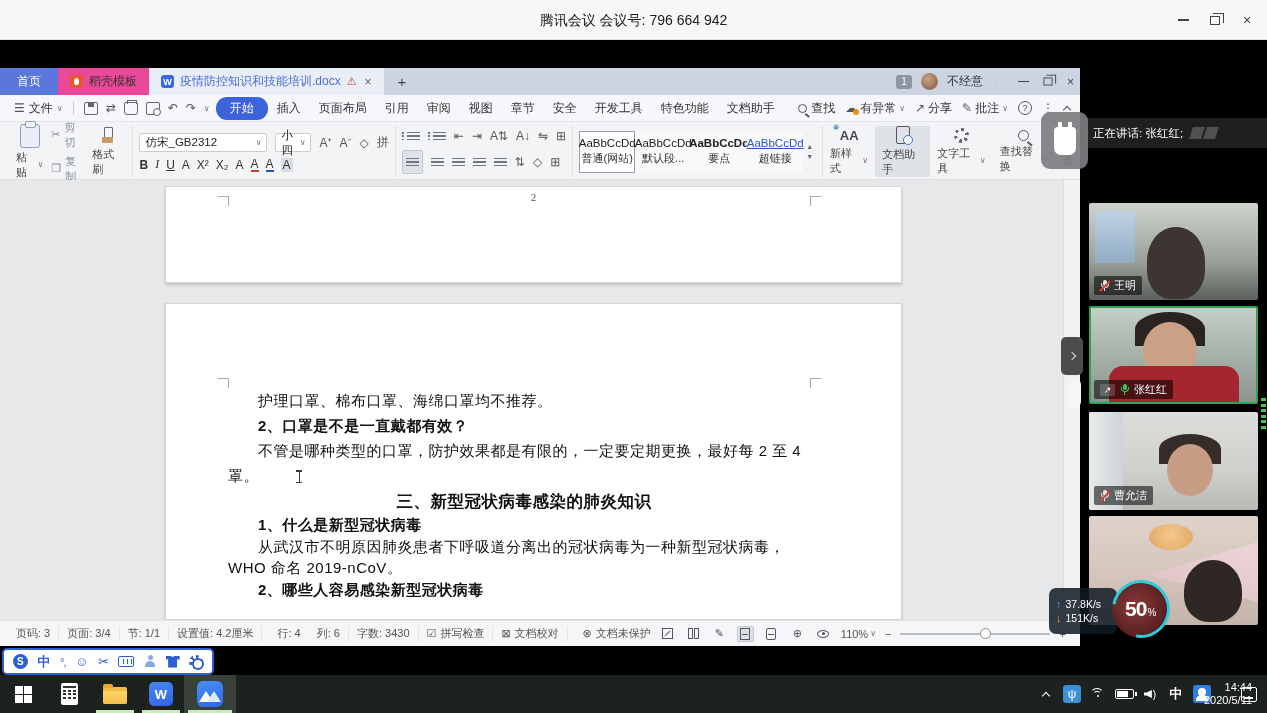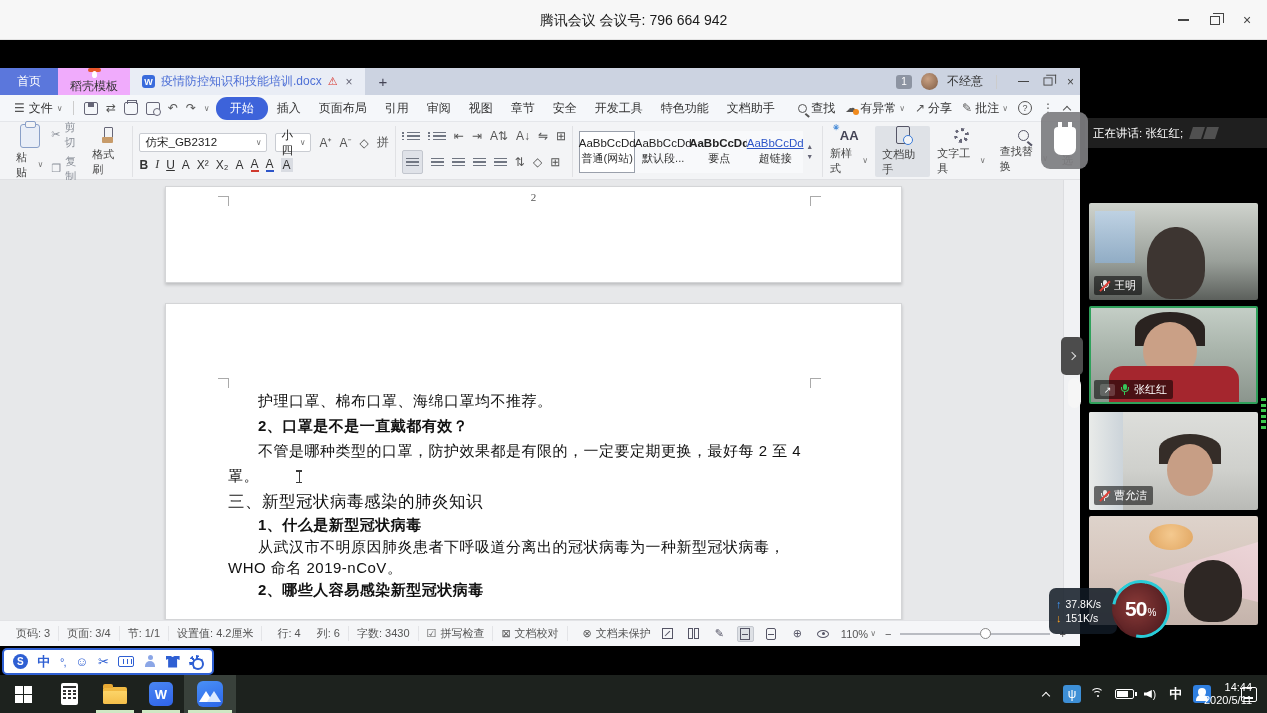--- a/index.html
+++ b/index.html
@@ -15,21 +15,21 @@
   .box-max{width:10px;height:9px;border:1.3px solid #444;position:relative;}
   .box-max:before{content:"";position:absolute;left:2px;top:-4px;width:10px;height:9px;border:1.3px solid #444;border-bottom:none;border-left:none;}
 
   .stage{position:absolute;left:0;top:40px;width:1267px;height:673px;background:#000;}
 
   
   .wps{position:absolute;left:0;top:28px;width:1080px;height:578px;background:#f4f5f8;overflow:hidden;}
   .tabbar{position:relative;height:27px;background:#ccd3e1;display:flex;align-items:stretch;font-size:12px;}
   .tab{display:flex;align-items:center;padding:0 12px;gap:6px;color:#333;}
   .tab.home{background:#5b77dc;color:#fff;width:58px;justify-content:center;}
-  .tab.docer{background:#f0abfc;flex-direction:column;}
+  .tab.docer{background:#ec4899;}
   .tab.doc{background:#e9edf5;color:#4d6fd6;}
   .flame{width:13px;height:13px;border-radius:3px;background:#e8562c;position:relative;}
   .flame:before{content:"";position:absolute;left:4px;top:3px;width:5px;height:7px;background:#fff;border-radius:50% 50% 50% 50%/60% 60% 40% 40%;}
   .wico{width:13px;height:13px;border-radius:3px;background:#3a6bdc;color:#fff;font-size:9px;font-weight:bold;display:flex;align-items:center;justify-content:center;}
   .warn{color:#d8342c;font-size:11px;}
   .tab-x{color:#667;font-size:12px;margin-left:2px;}
   .newtab{display:flex;align-items:center;padding:0 14px;color:#445;font-size:15px;}
   .tab-right{position:absolute;right:6px;top:0;height:27px;display:flex;align-items:center;gap:9px;}
   .badge1{min-width:16px;height:14px;background:#8d94a2;color:#fff;border-radius:3px;font-size:10px;display:flex;align-items:center;justify-content:center;padding:0 3px;}
   .avatar{width:17px;height:17px;border-radius:50%;background:radial-gradient(circle at 40% 35%,#c9a183,#7d5a43);}
@@ -114,21 +114,21 @@
   .page2{top:6px;height:97px;}
   .page3{top:123px;height:317px;overflow:hidden;}
   .cmark{position:absolute;width:11px;height:10px;}
   .cmark.l{border-top:1px solid #aaa;border-right:1px solid #aaa;}
   .cmark.r{border-top:1px solid #aaa;border-left:1px solid #aaa;}
   .pg2num{position:absolute;left:0;right:0;top:4px;text-align:center;font-size:11px;color:#555;font-family:"Liberation Serif",serif;}
   .p3flow{position:absolute;left:62px;top:84px;width:592px;font-family:"Liberation Serif",serif;font-size:15px;line-height:25px;color:#111;letter-spacing:.5px;}
   .dl{white-space:nowrap;}
   .ind{text-indent:2em;}
   .bold{font-weight:bold;}
-  .dhead{font-size:16.5px;font-weight:normal;text-align:left;line-height:26px;}
+  .dhead{font-size:16.5px;font-weight:bold;text-align:center;line-height:26px;}
   .dl2{line-height:21.5px;}
   .ibeam{display:inline-block;width:8px;height:13px;position:relative;margin-left:36px;vertical-align:-2px;}
   .ibeam:before,.ibeam:after{content:"";position:absolute;left:1px;width:6px;height:1.5px;background:#3a3a3a;}
   .ibeam:before{top:0;} .ibeam:after{bottom:0;}
   .ibeam i{position:absolute;left:3.5px;top:0;width:1.5px;height:13px;background:#3a3a3a;}
   .vscroll{position:absolute;right:0;top:0;width:17px;height:440px;background:#f1f2f4;border-left:1px solid #dcdde0;}
 
   
   .statusbar{height:26px;background:#f5f6f8;border-top:1px solid #e2e3e6;display:flex;align-items:center;font-size:11px;color:#555;padding:0 8px;}
   .sitem{padding:0 8px;border-right:1px solid #e3e4e7;white-space:nowrap;display:flex;align-items:center;gap:4px;}

